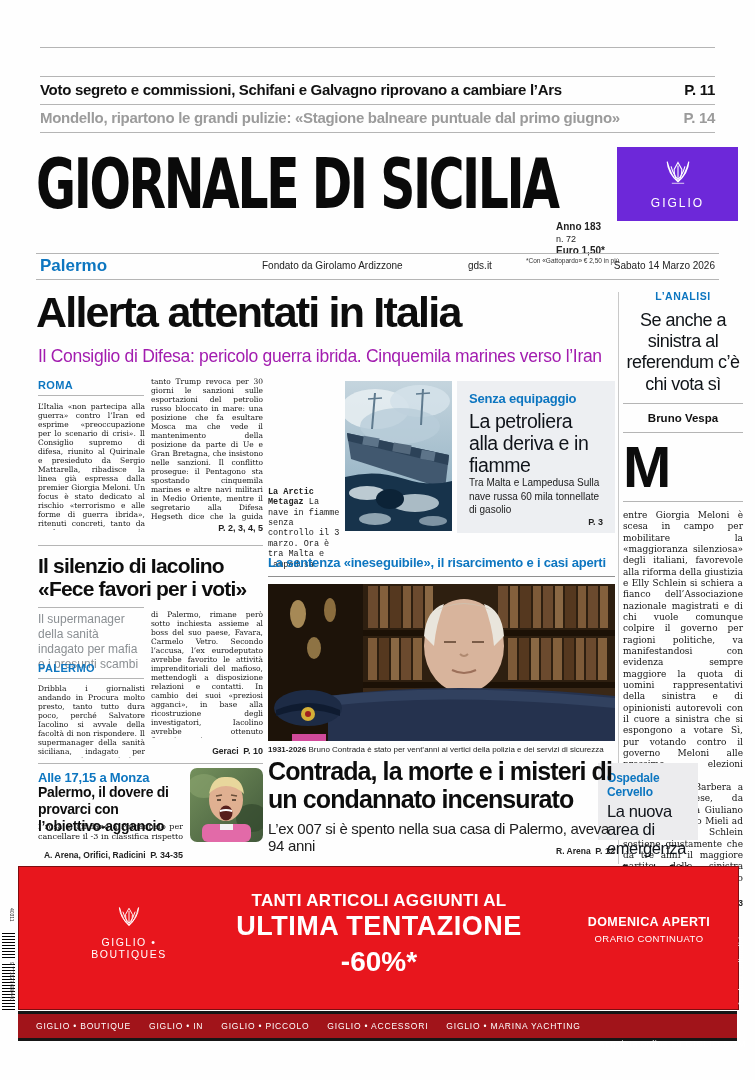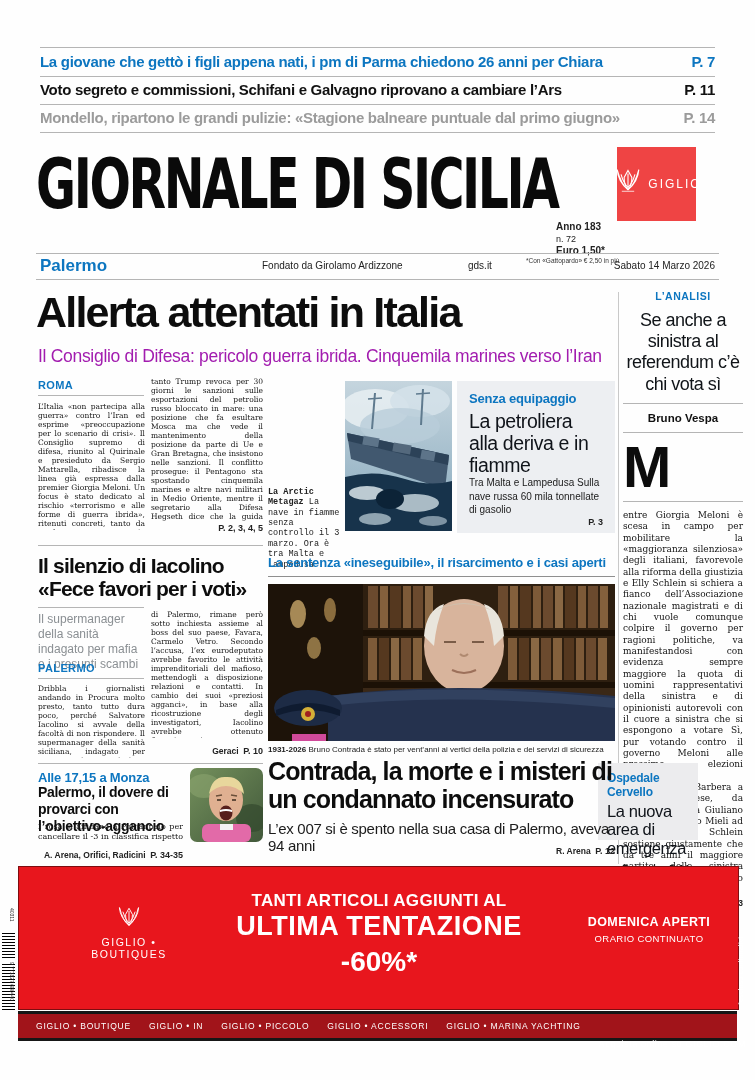--- a/index.html
+++ b/index.html
@@ -12,22 +12,22 @@
 
   
   .strip-item{position:absolute;left:40px;width:675px;display:flex;justify-content:space-between;
               font-weight:700;font-size:15px;letter-spacing:-0.3px;}
   .strip-page{font-weight:700;}
 
   
   #masthead-title{position:absolute;left:36px;top:144px;font-family:"DejaVu Sans",sans-serif;
      font-weight:700;font-size:61px;letter-spacing:-3px;transform:scale(0.80,1.13);
      transform-origin:top left;color:#0a0a0a;white-space:nowrap;}
-  #giglio-box{position:absolute;left:617px;top:147px;width:79px;height:74px;background:#ef4444;
-     display:flex;align-items:center;justify-content:center;gap:3px;}
+  #giglio-box{position:absolute;left:617px;top:147px;width:121px;height:74px;background:#6d28d9;
+     display:flex;flex-direction:column;align-items:center;justify-content:center;gap:3px;}
   #giglio-box .logo-text{color:#fff;font-size:12px;letter-spacing:2px;font-weight:400;}
   #edition-info{position:absolute;left:556px;top:221px;font-size:9px;line-height:1.25;color:#222;}
   #edition-info .b{font-weight:700;font-size:10px;}
   #edition-info .tiny{font-size:6.5px;color:#333;margin-left:-30px;}
 
   
   .info-bar-text{font-size:10px;color:#222;}
   #edition-city{position:absolute;left:40px;top:256px;font-size:17px;font-weight:700;}
 
   
@@ -108,24 +108,20 @@
   .bars{width:13px;background:repeating-linear-gradient(0deg,#000 0 1px,#fff 1px 3px);}
   .bc-num{position:absolute;font-size:5px;color:#333;transform:rotate(90deg);
      transform-origin:left top;white-space:nowrap;}
 </style>
 </head>
 <body>
 
 <div id="page">
 
   <div class="rule" style="left:40px;right:40px;top:47px;"></div>
-  <div class="strip-item blue" style="top:53px;">
-    <span>La giovane che gettò i figli appena nati, i pm di Parma chiedono 26 anni per Chiara</span>
-    <span class="strip-page">P. 7</span>
-  </div>
   <div class="rule" style="left:40px;right:40px;top:76px;"></div>
   <div class="strip-item" style="top:81px;color:#111;">
     <span>Voto segreto e commissioni, Schifani e Galvagno riprovano a cambiare l’Ars</span>
     <span class="strip-page">P. 11</span>
   </div>
   <div class="rule" style="left:40px;right:40px;top:104px;"></div>
   <div class="strip-item gray" style="top:109px;">
     <span>Mondello, ripartono le grandi pulizie: «Stagione balneare puntuale dal primo giugno»</span>
     <span class="strip-page">P. 14</span>
   </div>

